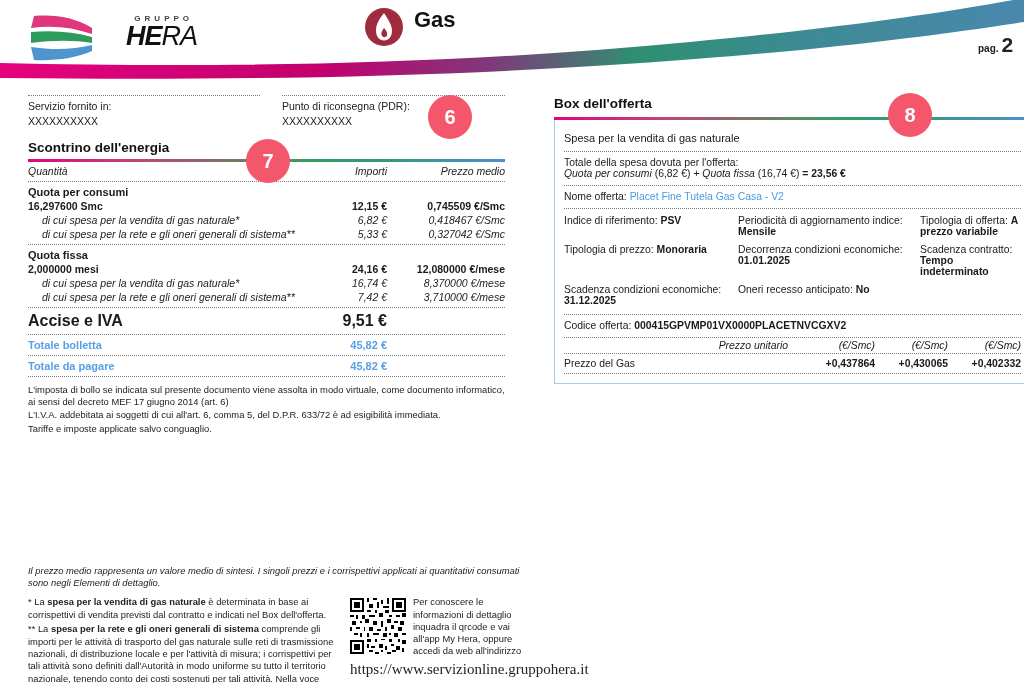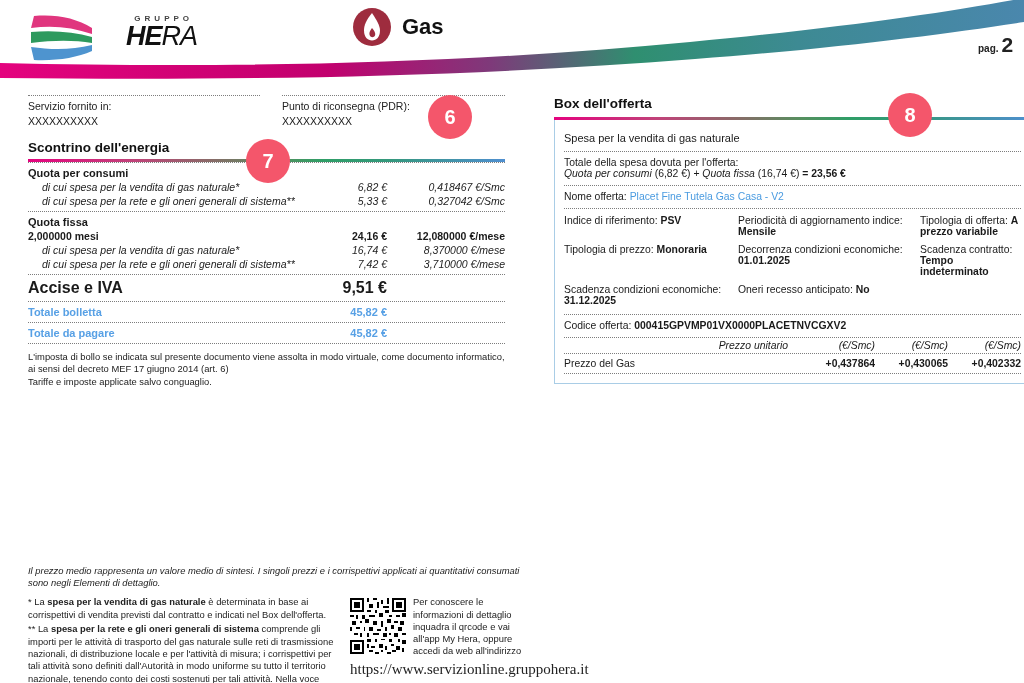--- a/index.html
+++ b/index.html
@@ -7,21 +7,21 @@
   body { font-family:"Liberation Sans", sans-serif; }
   #page { position:relative; width:1024px; height:683px; background:#ffffff; overflow:hidden; color:#1a1a1a; }
 
   
   .swoosh-svg { position:absolute; top:0; left:0; z-index:0; }
   .logo { position:absolute; top:12px; left:28px; display:flex; align-items:flex-start; z-index:2; }
   .logo-text { margin-left:-10px; margin-top:2px; }
   .logo-gruppo { font-size:8px; font-weight:bold; letter-spacing:4px; color:#444; display:block; text-align:right; padding-right:4px; }
   .logo-hera { font-size:27px; font-style:italic; letter-spacing:-1px; color:#111; line-height:1;margin-left:36px; }
   .logo-hera .he { font-weight:bold; }
-  .gas-badge { position:absolute; top:7px; left:352px; display:flex; align-items:center; z-index:2; }
+  .gas-badge { position:absolute; top:7px; left:364px; display:flex; align-items:flex-start; z-index:2; }
   .gas-title { font-size:22px; font-weight:bold; color:#111; margin-left:10px; }
   .pag { position:absolute; top:33px; left:978px; z-index:2; display:flex; align-items:baseline; }
   .pag-label { font-size:10px; font-weight:bold; color:#222; }
   .pag-num { font-size:21px; font-weight:bold; color:#222; margin-left:3px; }
 
   
   .callout { position:absolute; width:44px; height:44px; border-radius:50%; background:#f4566b; color:#fff;
              font-size:20px; font-weight:bold; display:flex; align-items:center; justify-content:center; z-index:5; }
 
   
@@ -145,23 +145,33 @@
       </div>
       <div class="service-block sb2">
         <span class="lbl">Punto di riconsegna (PDR):</span>
         <span class="val">XXXXXXXXXX</span>
       </div>
     </div>
 
     <h2 class="sec-title">Scontrino dell'energia</h2>
     <div class="grad-bar"></div>
 
+    <div class="thead">
+      <span class="c-label">Quantità</span>
+      <span class="c-amt">Importi</span>
+      <span class="c-avg">Prezzo medio</span>
+    </div>
     <div class="dotline"></div>
 
     <div class="sec-head">Quota per consumi</div>
+    <div class="trow main">
+      <span class="c-label">16,297600 Smc</span>
+      <span class="c-amt">12,15 €</span>
+      <span class="c-avg">0,745509 €/Smc</span>
+    </div>
     <div class="trow detail">
       <span class="c-label">di cui spesa per la vendita di gas naturale*</span>
       <span class="c-amt">6,82 €</span>
       <span class="c-avg">0,418467 €/Smc</span>
     </div>
     <div class="trow detail">
       <span class="c-label">di cui spesa per la rete e gli oneri generali di sistema**</span>
       <span class="c-amt">5,33 €</span>
       <span class="c-avg">0,327042 €/Smc</span>
     </div>
@@ -200,20 +210,21 @@
     <div class="dotline"></div>
     <div class="trow tot blue">
       <span class="c-label">Totale da pagare</span>
       <span class="c-amt">45,82 €</span>
       <span class="c-avg"></span>
     </div>
     <div class="dotline"></div>
 
     <div class="legal">
       <div>L'imposta di bollo se indicata sul presente documento viene assolta in modo virtuale, come documento informatico, ai sensi del decreto MEF 17 giugno 2014 (art. 6)</div>
+      <div>L'I.V.A. addebitata ai soggetti di cui all'art. 6, comma 5, del D.P.R. 633/72 è ad esigibilità immediata.</div>
       <div>Tariffe e imposte applicate salvo conguaglio.</div>
     </div>
   </div>
 
   <div id="right-col">
     <h2 class="sec-title">Box dell'offerta</h2>
     <div class="grad-bar"></div>
     <div class="offer-box">
       <div class="offer-inner">
 

